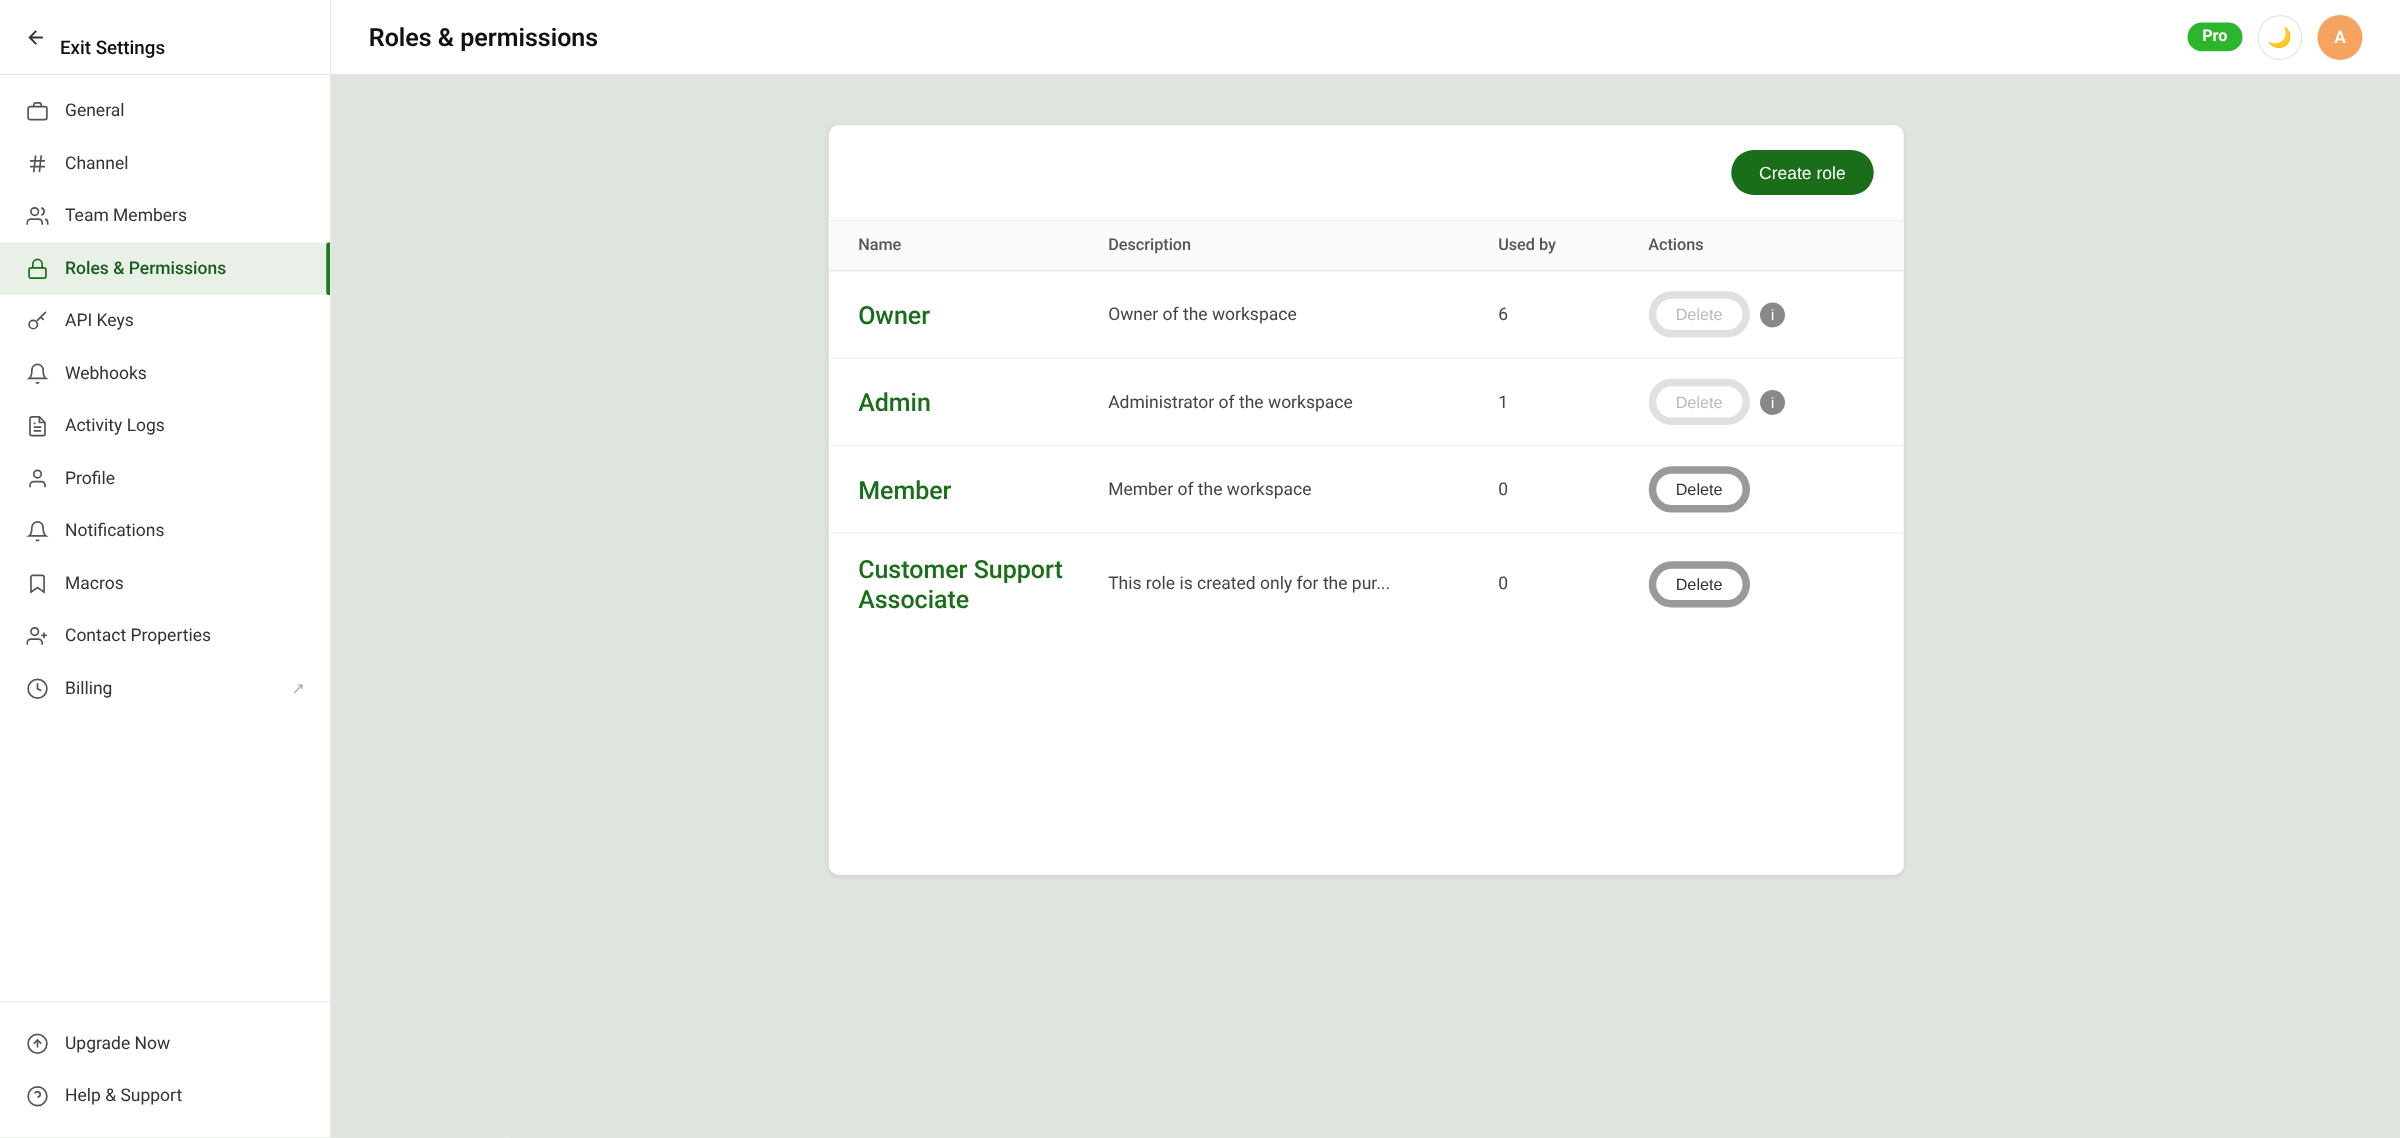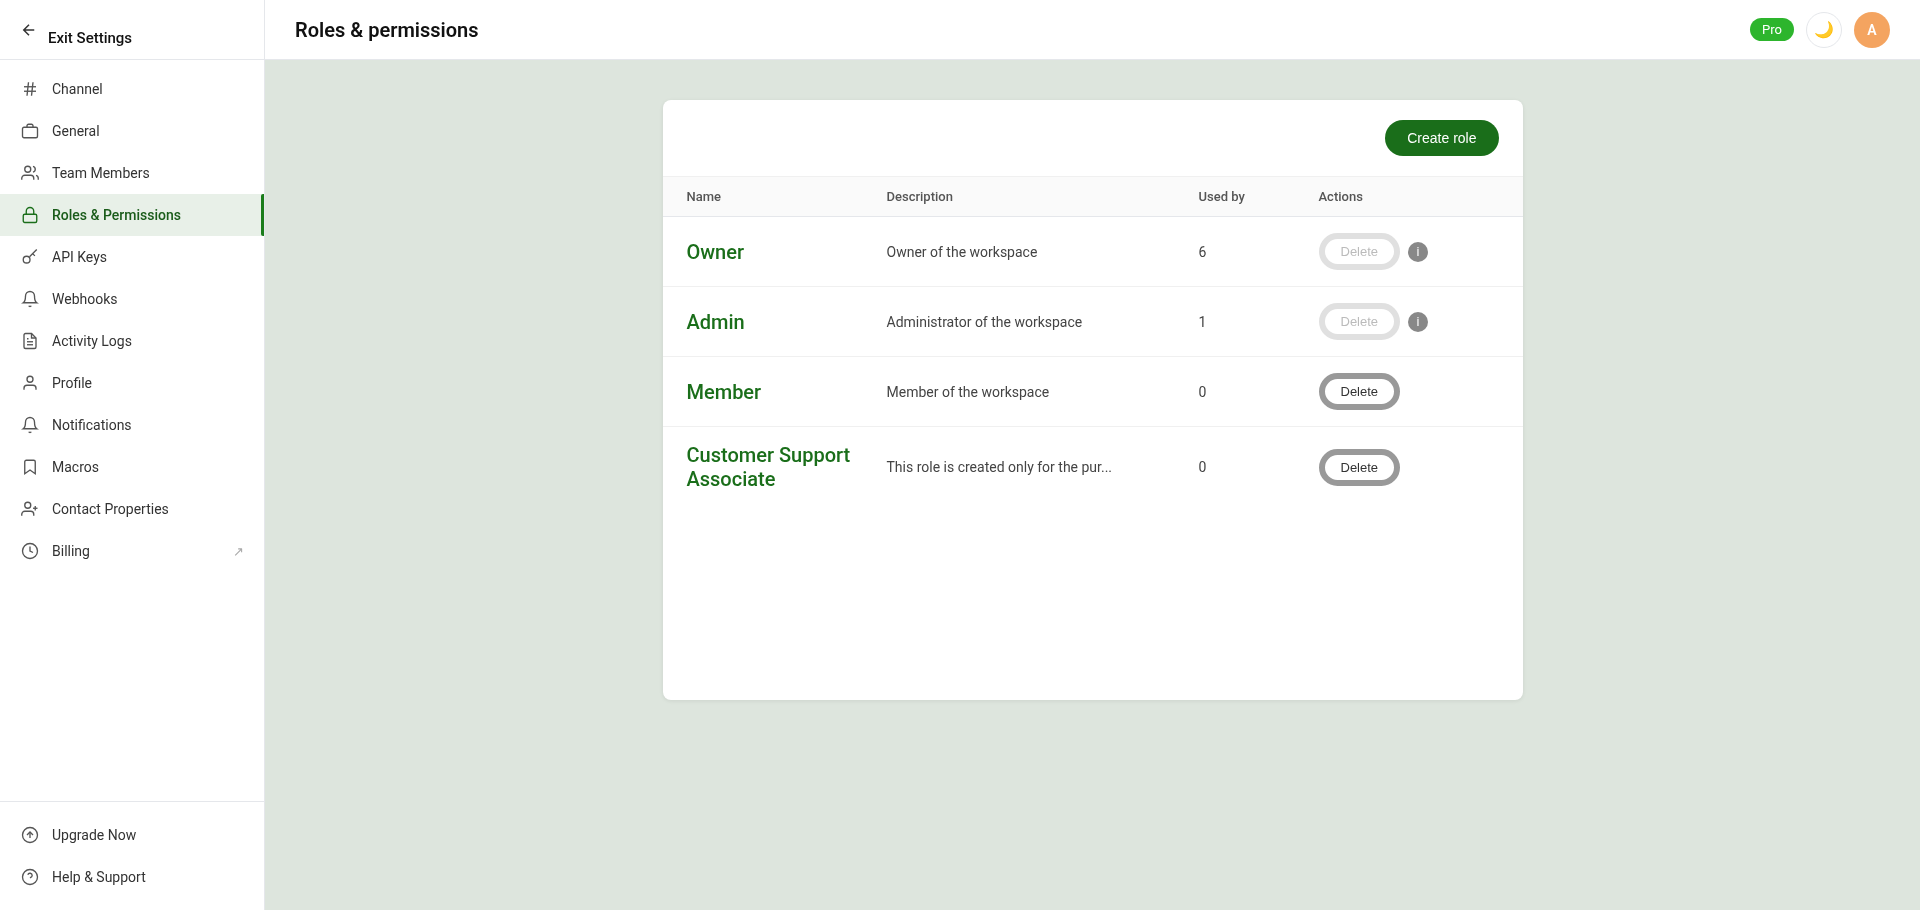--- a/index.html
+++ b/index.html
@@ -126,21 +126,21 @@
       align-items: center;
       gap: 12px;
     }
 
     .pro-badge {
       background: #2db52d;
       color: white;
       padding: 4px 12px;
       border-radius: 20px;
       font-size: 13px;
-      font-weight: 400;
+      font-weight: 700;
     }
 
     .dark-mode-btn {
       width: 36px;
       height: 36px;
       border-radius: 50%;
       border: 1px solid #e5e7eb;
       display: flex;
       align-items: center;
       justify-content: center;
@@ -332,37 +332,37 @@
       </svg>
     </span>
     <span class="sidebar-title">Exit Settings</span>
   </div>
 
   <div class="sidebar-nav">
 
     <div class="nav-item">
       <span class="nav-icon">
         <svg width="18" height="18" viewBox="0 0 24 24" fill="none" stroke="#555" stroke-width="1.8">
+          <rect x="2" y="7" width="20" height="14" rx="2"></rect>
+            <path d="M16 7V5a2 2 0 0 0-2-2h-4a2 2 0 0 0-2 2v2"></path>
+        </svg>
+      </span>
+      <span>General</span>
+    </div>
+
+    <div class="nav-item">
+      <span class="nav-icon">
+        <svg width="18" height="18" viewBox="0 0 24 24" fill="none" stroke="#555" stroke-width="1.8">
           <line x1="4" y1="9" x2="20" y2="9"></line>
             <line x1="4" y1="15" x2="20" y2="15"></line>
           <line x1="10" y1="3" x2="8" y2="21"></line>
             <line x1="16" y1="3" x2="14" y2="21"></line>
         </svg>
       </span>
       <span>Channel</span>
-    </div>
-
-    <div class="nav-item">
-      <span class="nav-icon">
-        <svg width="18" height="18" viewBox="0 0 24 24" fill="none" stroke="#555" stroke-width="1.8">
-          <rect x="2" y="7" width="20" height="14" rx="2"></rect>
-            <path d="M16 7V5a2 2 0 0 0-2-2h-4a2 2 0 0 0-2 2v2"></path>
-        </svg>
-      </span>
-      <span>General</span>
     </div>
 
     <div class="nav-item">
       <span class="nav-icon">
         <svg width="18" height="18" viewBox="0 0 24 24" fill="none" stroke="#555" stroke-width="1.8">
           <path d="M17 21v-2a4 4 0 0 0-4-4H5a4 4 0 0 0-4 4v2"></path>
           <circle cx="9" cy="7" r="4"></circle>
           <path d="M23 21v-2a4 4 0 0 0-3-3.87M16 3.13a4 4 0 0 1 0 7.75"></path>
         </svg>
       </span>

